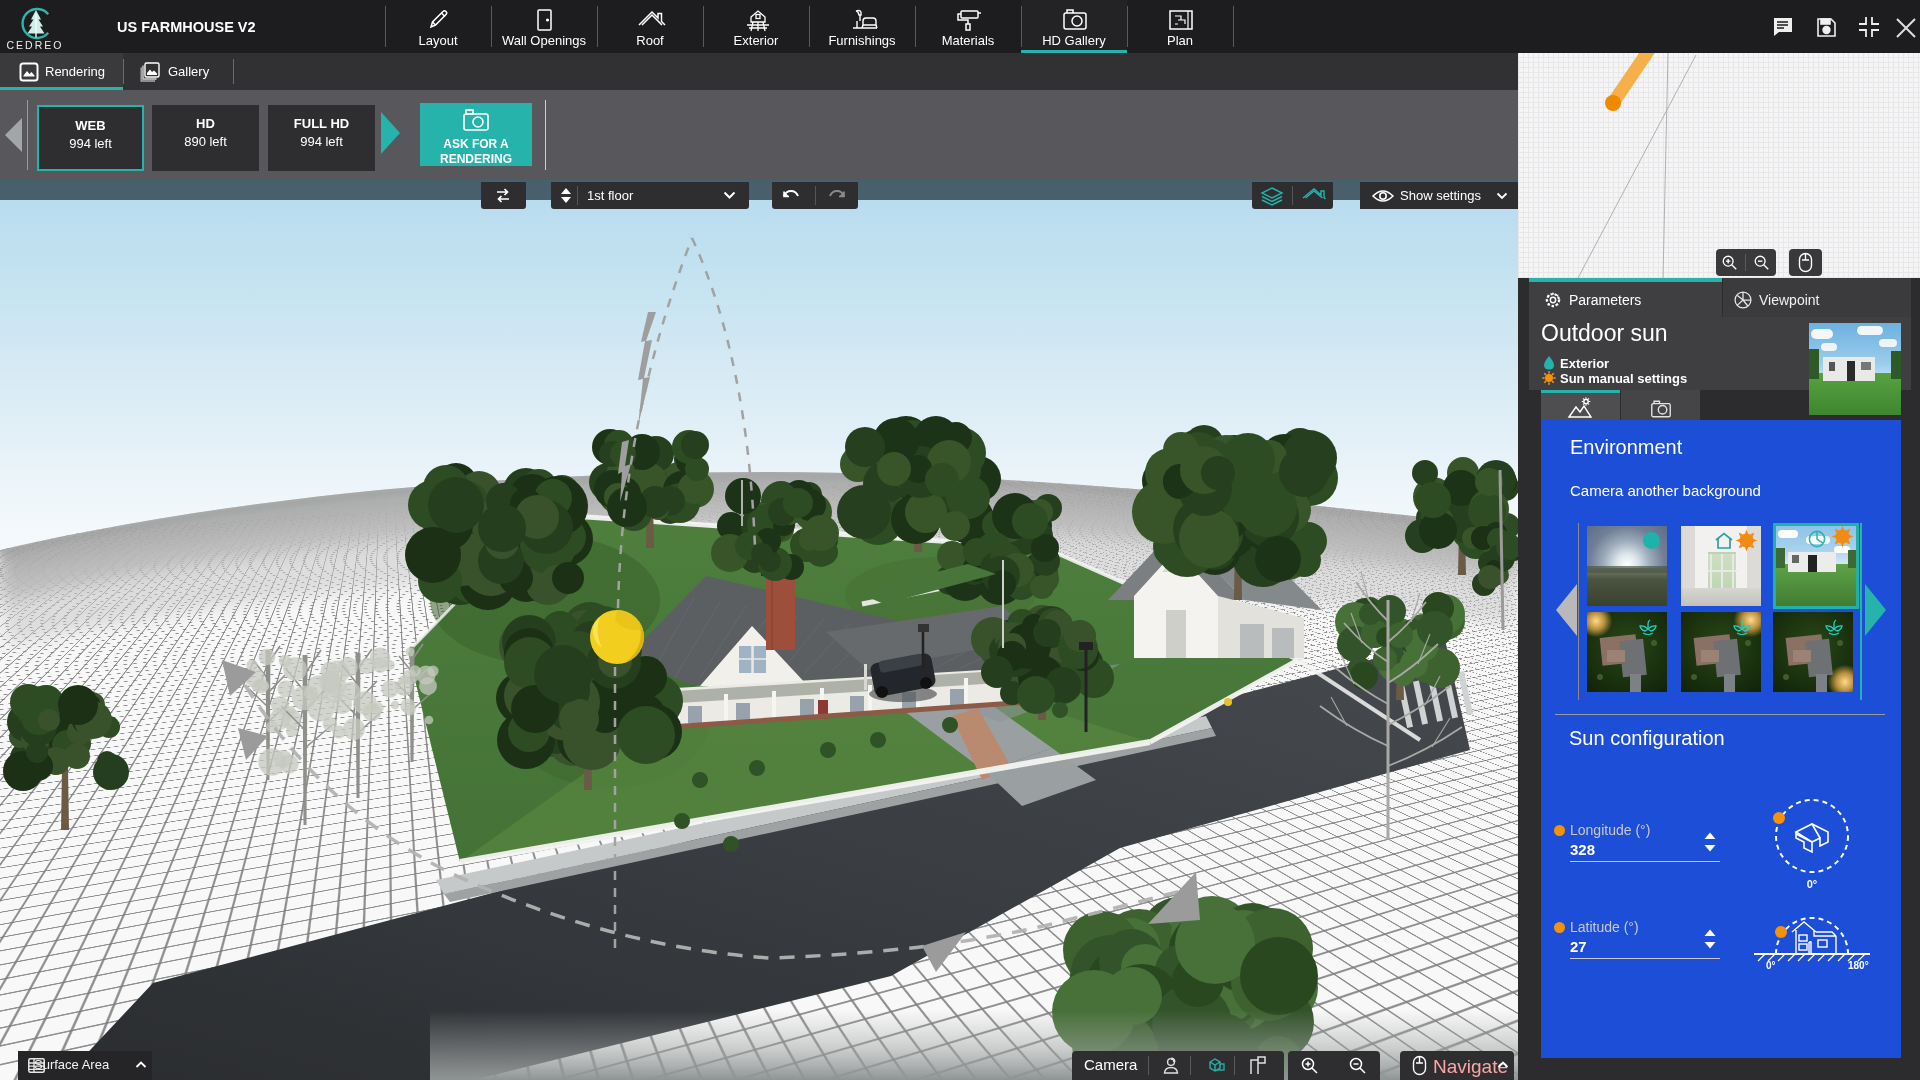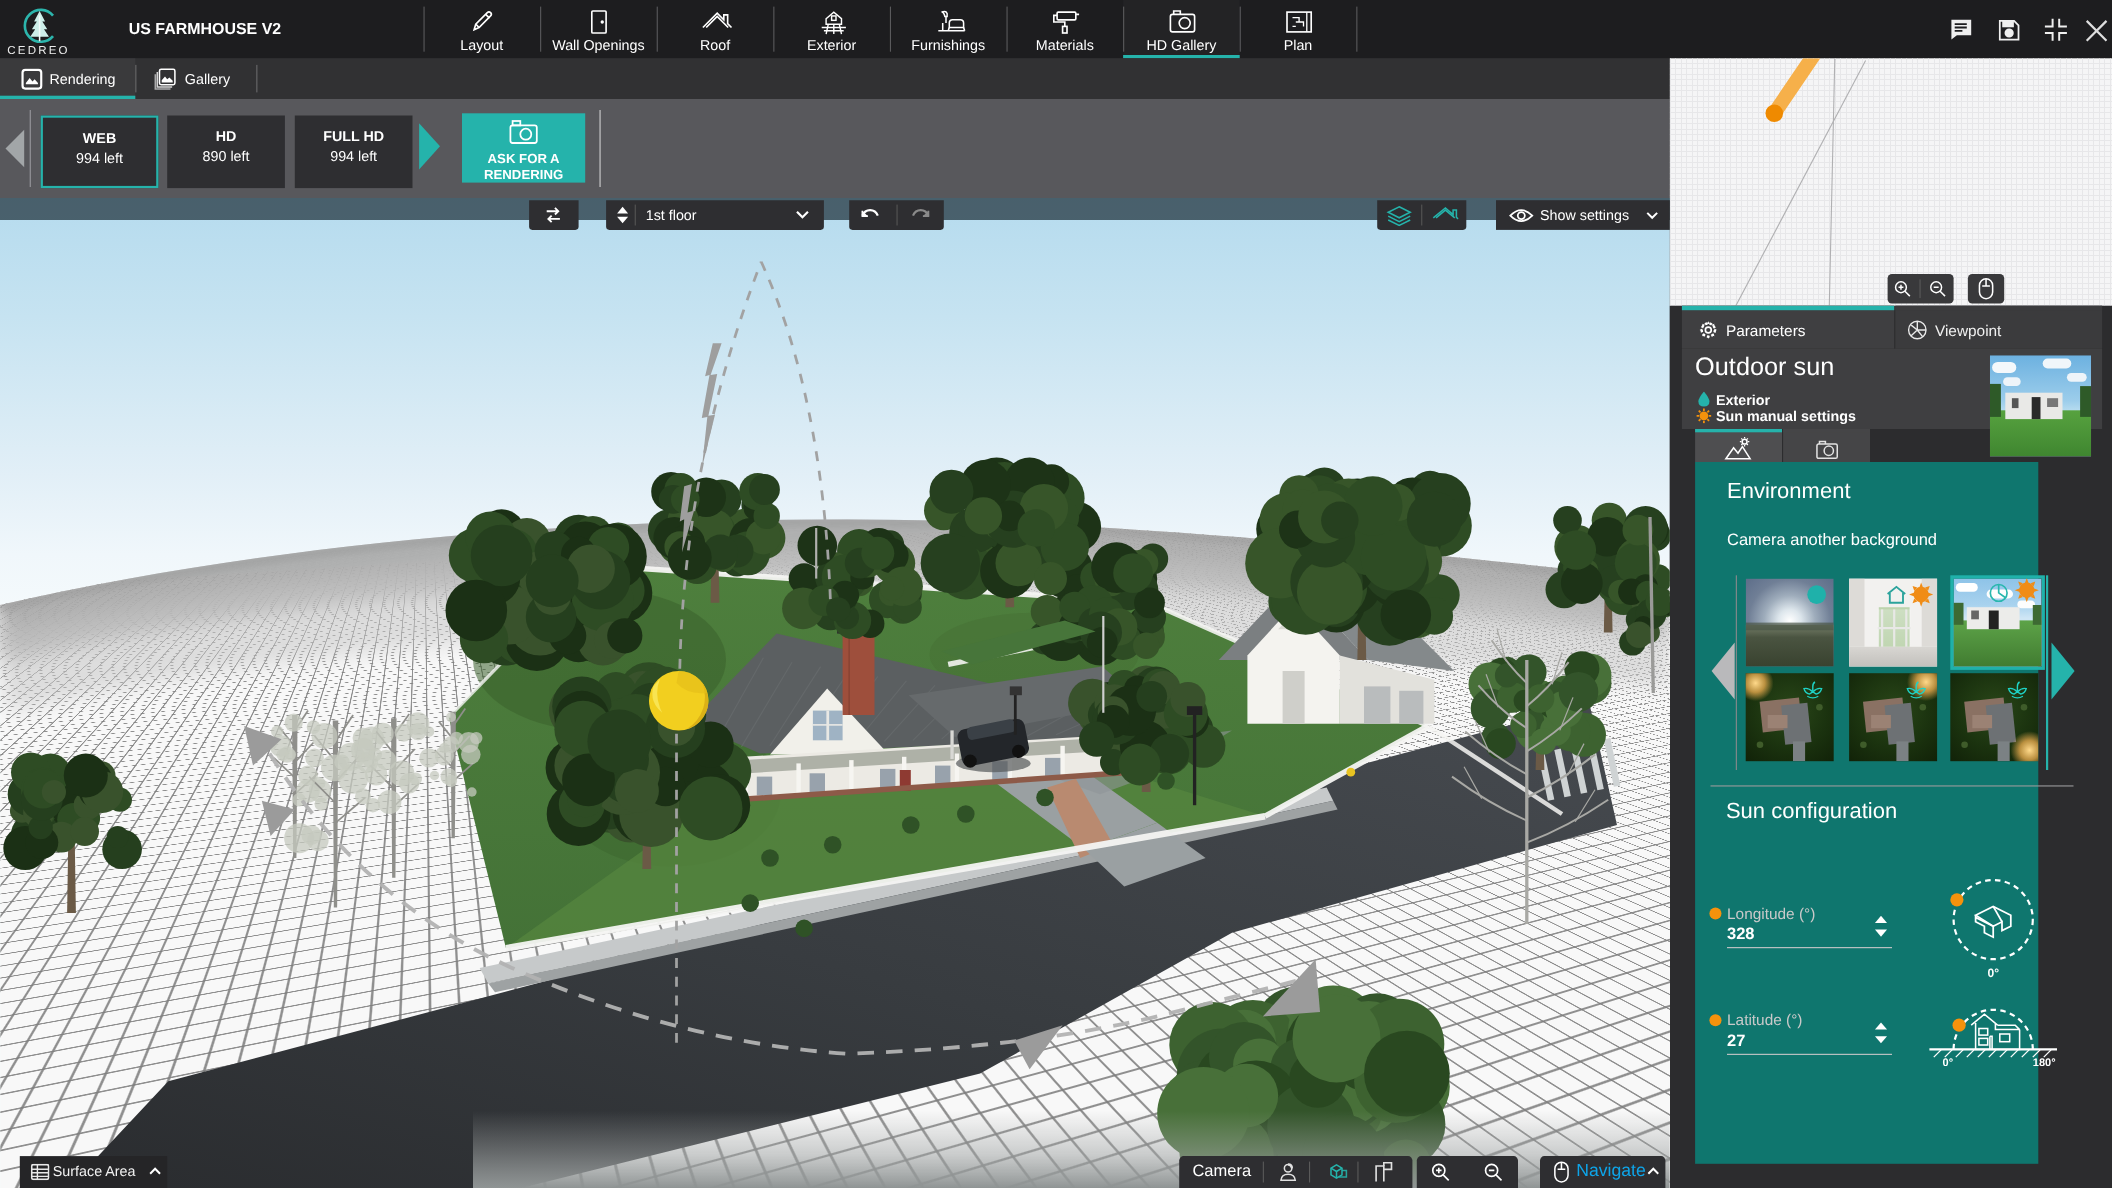--- a/index.html
+++ b/index.html
@@ -65,21 +65,21 @@
   .mpill { position:absolute; background:#39393b; border-radius:4px; }
 
   
   #rpanel { position:absolute; left:1518px; top:278px; width:402px; height:802px; background:#2c2c2e; }
   #ptab1 { position:absolute; left:11px; top:0; width:193px; height:39px; background:#3f3f41;
      border-top:4px solid #25b3ab; }
   #ptab2 { position:absolute; left:205px; top:0; width:188px; height:39px; background:#3b3b3d; border-top:4px solid #3b3b3d; }
   #phead { position:absolute; left:11px; top:39px; width:382px; height:73px; background:#3f3f41; }
   #stab1 { position:absolute; left:23px; top:112px; width:79px; height:30px; background:#4e4e50; border-top:3px solid #25b3ab; }
   #stab2 { position:absolute; left:103px; top:112px; width:79px; height:30px; background:#454547; border-top:3px solid #454547; }
-  #pcontent { position:absolute; left:23px; top:142px; width:312px; height:638px; background:#0f766e; }
+  #pcontent { position:absolute; left:23px; top:142px; width:360px; height:638px; background:#1d4ed8; }
   .thumb { position:absolute; width:80px; height:80px; overflow:hidden; }
   .wlabel { color:#c9c9c9; font-size:14px; }
   .wvalue { color:#fff; font-size:15px; font-weight:bold; }
 </style>
 </head>
 <body>
 <div id="app">
 
   <div id="topbar">
     <svg id="logo" viewBox="0 0 56 50">
@@ -1183,21 +1183,21 @@
       <svg style="position:absolute;left:136px;top:10px" width="12" height="8" viewBox="0 0 12 8" fill="none" stroke="#fff" stroke-width="1.8">
         <path d="M1.5 1.5 L6 6 L10.5 1.5"></path>
       </svg>
     </div>
 
     <div class="pill" style="left:18px;width:134px;border-radius:0;background:#252527;">
       <svg style="position:absolute;left:10px;top:7px" width="17" height="15" viewBox="0 0 17 15">
         <rect x="0.8" y="0.8" width="15.4" height="13.4" rx="1.5" fill="none" stroke="#e8e8e8" stroke-width="1.5"></rect>
         <path d="M1 5 L16 5 M1 8.2 L16 8.2 M1 11.4 L16 11.4 M6 1 L6 14" stroke="#e8e8e8" stroke-width="1.3"></path>
       </svg>
-      <div style="position:absolute;left:30px;top:6px;font-size:13px;color:#f2f2f2">Surface Area</div>
+      <div style="position:absolute;left:16px;top:6px;font-size:13px;color:#f2f2f2">Surface Area</div>
       <svg style="position:absolute;left:117px;top:10px" width="12" height="8" viewBox="0 0 12 8" fill="none" stroke="#fff" stroke-width="1.8">
         <path d="M1.5 6 L6 1.5 L10.5 6"></path>
       </svg>
     </div>
     <div class="pill" style="left:1056px;width:212px;margin-left:16px;">
       <div style="position:absolute;left:12px;top:5px;font-size:15px;color:#fff">Camera</div>
       <div style="position:absolute;left:76px;top:5px;width:1px;height:19px;background:#5a5a5a"></div>
       <svg style="position:absolute;left:90px;top:5px" width="18" height="19" viewBox="0 0 18 19" fill="none" stroke="#e0e0e0" stroke-width="1.4">
         <circle cx="9" cy="6" r="3.4"></circle>
         <path d="M2.5 17 Q3 11.5 9 11.5 Q15 11.5 15.5 17 Z"></path>
@@ -1226,21 +1226,21 @@
         <circle cx="8" cy="8" r="5.5"></circle>
           <path d="M12 12 L17 17"></path>
           <path d="M5.5 8 L10.5 8"></path>
       </svg>
     </div>
     <div class="pill" style="left:1400px;width:114px;">
       <svg style="position:absolute;left:12px;top:4px" width="15" height="21" viewBox="0 0 15 21" fill="none" stroke="#fff" stroke-width="1.4">
         <rect x="1.5" y="1.5" width="12" height="18" rx="6"></rect>
         <path d="M7.5 1.5 L7.5 8 M4 8 L11 8 M7.5 4 L7.5 6"></path>
       </svg>
-      <div style="position:absolute;left:33px;top:5px;font-size:16px;color:#0ea5e9">Navigate</div>
+      <div style="position:absolute;left:33px;top:5px;font-size:19px;color:#fca5a5">Navigate</div>
       <svg style="position:absolute;left:97px;top:10px" width="12" height="8" viewBox="0 0 12 8" fill="none" stroke="#fff" stroke-width="1.8">
         <path d="M1.5 6 L6 1.5 L10.5 6"></path>
       </svg>
     </div>
   </div>
 
   <div id="minimap">
     <div class="grid"></div>
     <svg width="402" height="225" viewBox="0 0 402 225" style="position:absolute;left:0;top:0">
       <line x1="150" y1="0" x2="145" y2="225" stroke="#b0b0b2" stroke-width="1"></line>

